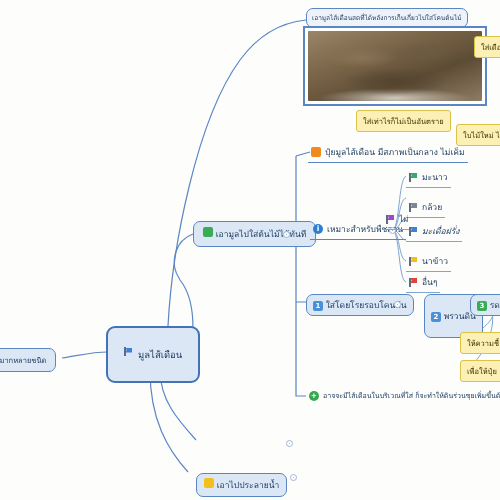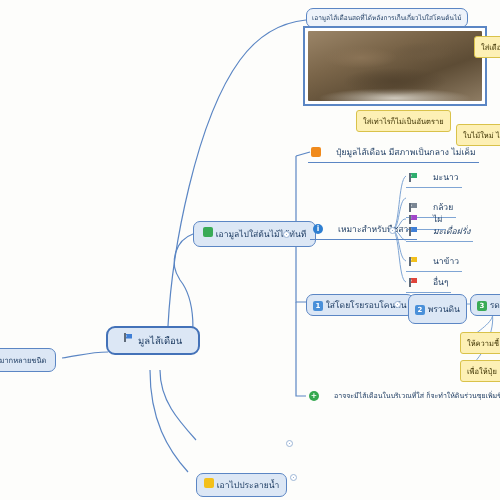--- a/index.html
+++ b/index.html
@@ -12,27 +12,27 @@
   #canvas{position:absolute;left:0;top:0;width:456px;height:500px;}
   svg.links{position:absolute;left:0;top:0;width:500px;height:500px;pointer-events:none;}
 
   .node{position:absolute;box-sizing:border-box;display:flex;align-items:center;gap:4px;}
 
   
   .nbox{
     background:#dce7f5;border:1.5px solid #5b86c4;border-radius:7px;
     padding:5px 9px;color:#17365d;font-size:8.5px;white-space:nowrap;
   }
-  .nbox.central{background:#dce7f5;border:2px solid #4472b8;border-radius:9px;padding:5px 16px;font-size:9.5px;}
+  .nbox.central{background:#dce7f5;border:2px solid #4472b8;border-radius:9px;padding:19px 16px;font-size:9.5px;}
   .nbox.plain{background:#eef3fa;}
 
   
   .nunder{
     color:#17365d;font-size:8.5px;white-space:nowrap;padding:2px 3px 3px 3px;
-    border-bottom:1.5px solid #5b86c4;display:flex;align-items:center;gap:15px;
+    border-bottom:1.5px solid #5b86c4;display:flex;align-items:center;gap:4px;
   }
   .nunder.thin{border-bottom:1.2px solid #7fa5d4;}
 
   
   .callout{
     position:absolute;background:#fdf0b5;border:1px solid #d9c24a;border-radius:3px;
     color:#3d3200;font-size:7.5px;padding:4px 6px;white-space:nowrap;box-sizing:border-box;
     overflow:hidden;
   }
   .callout .tail{
@@ -179,21 +179,21 @@
       <span class="flag" style="--fc:#2fae6e"></span>
       <span>มะนาว</span>
     </div>
   </div>
   <div class="node" style="left:406px;top:198px;">
     <div class="nunder thin">
       <span class="flag" style="--fc:#7b8794"></span>
       <span>กล้วย</span>
     </div>
   </div>
-  <div class="node" style="left:406px;top:210px;">
+  <div class="node" style="left:383px;top:210px;">
     <div class="nunder thin">
       <span class="flag" style="--fc:#a246c9"></span>
       <span>ไผ่</span>
     </div>
   </div>
   <div class="node" style="left:406px;top:222px;font-style:italic;">
     <div class="nunder thin">
       <span class="flag" style="--fc:#3f7fd6"></span>
       <span>มะเดื่อฝรั่ง</span>
     </div>
@@ -213,21 +213,21 @@
 
   <div class="node" style="left:306px;top:294px;">
     <div class="nbox" style="padding:3px 6px;">
       <span class="icosq ico-page">1</span>
       <span>ใส่โดยโรยรอบโคนต้น</span>
     </div>
   </div>
   <div class="handle" style="left:394px;top:301px;"></div>
 
   <div class="node" style="left:408px;top:294px;">
-    <div class="nbox" style="padding:7px 6px;">
+    <div class="nbox" style="padding:14px 6px;margin-left:16px;">
       <span class="icosq ico-page">2</span>
       <span>พรวนดิน</span>
     </div>
   </div>
 
   <div class="node" style="left:470px;top:294px;">
     <div class="nbox" style="padding:3px 6px;">
       <span class="icosq ico-green">3</span>
       <span>รดน้ำ</span>
     </div>

